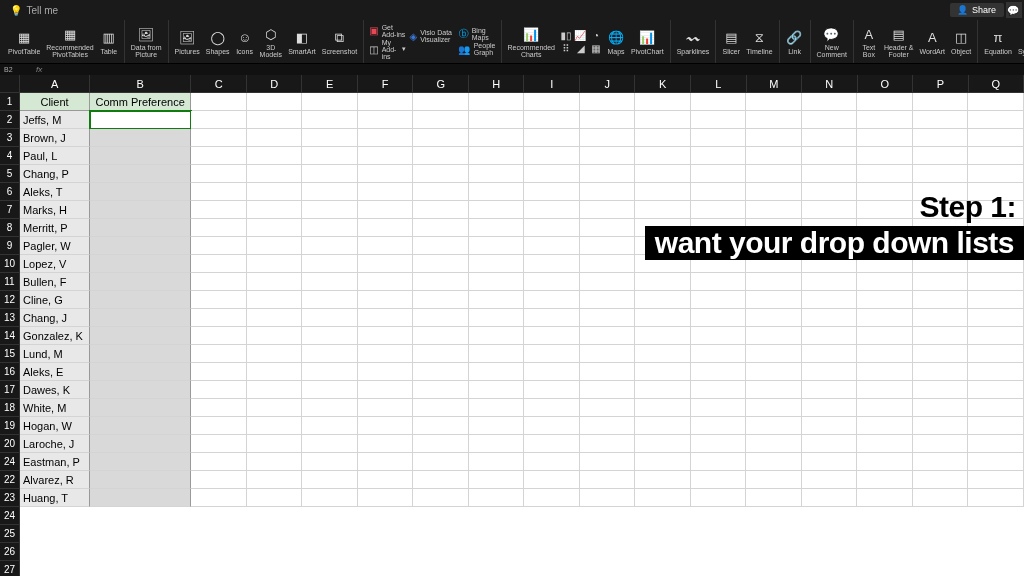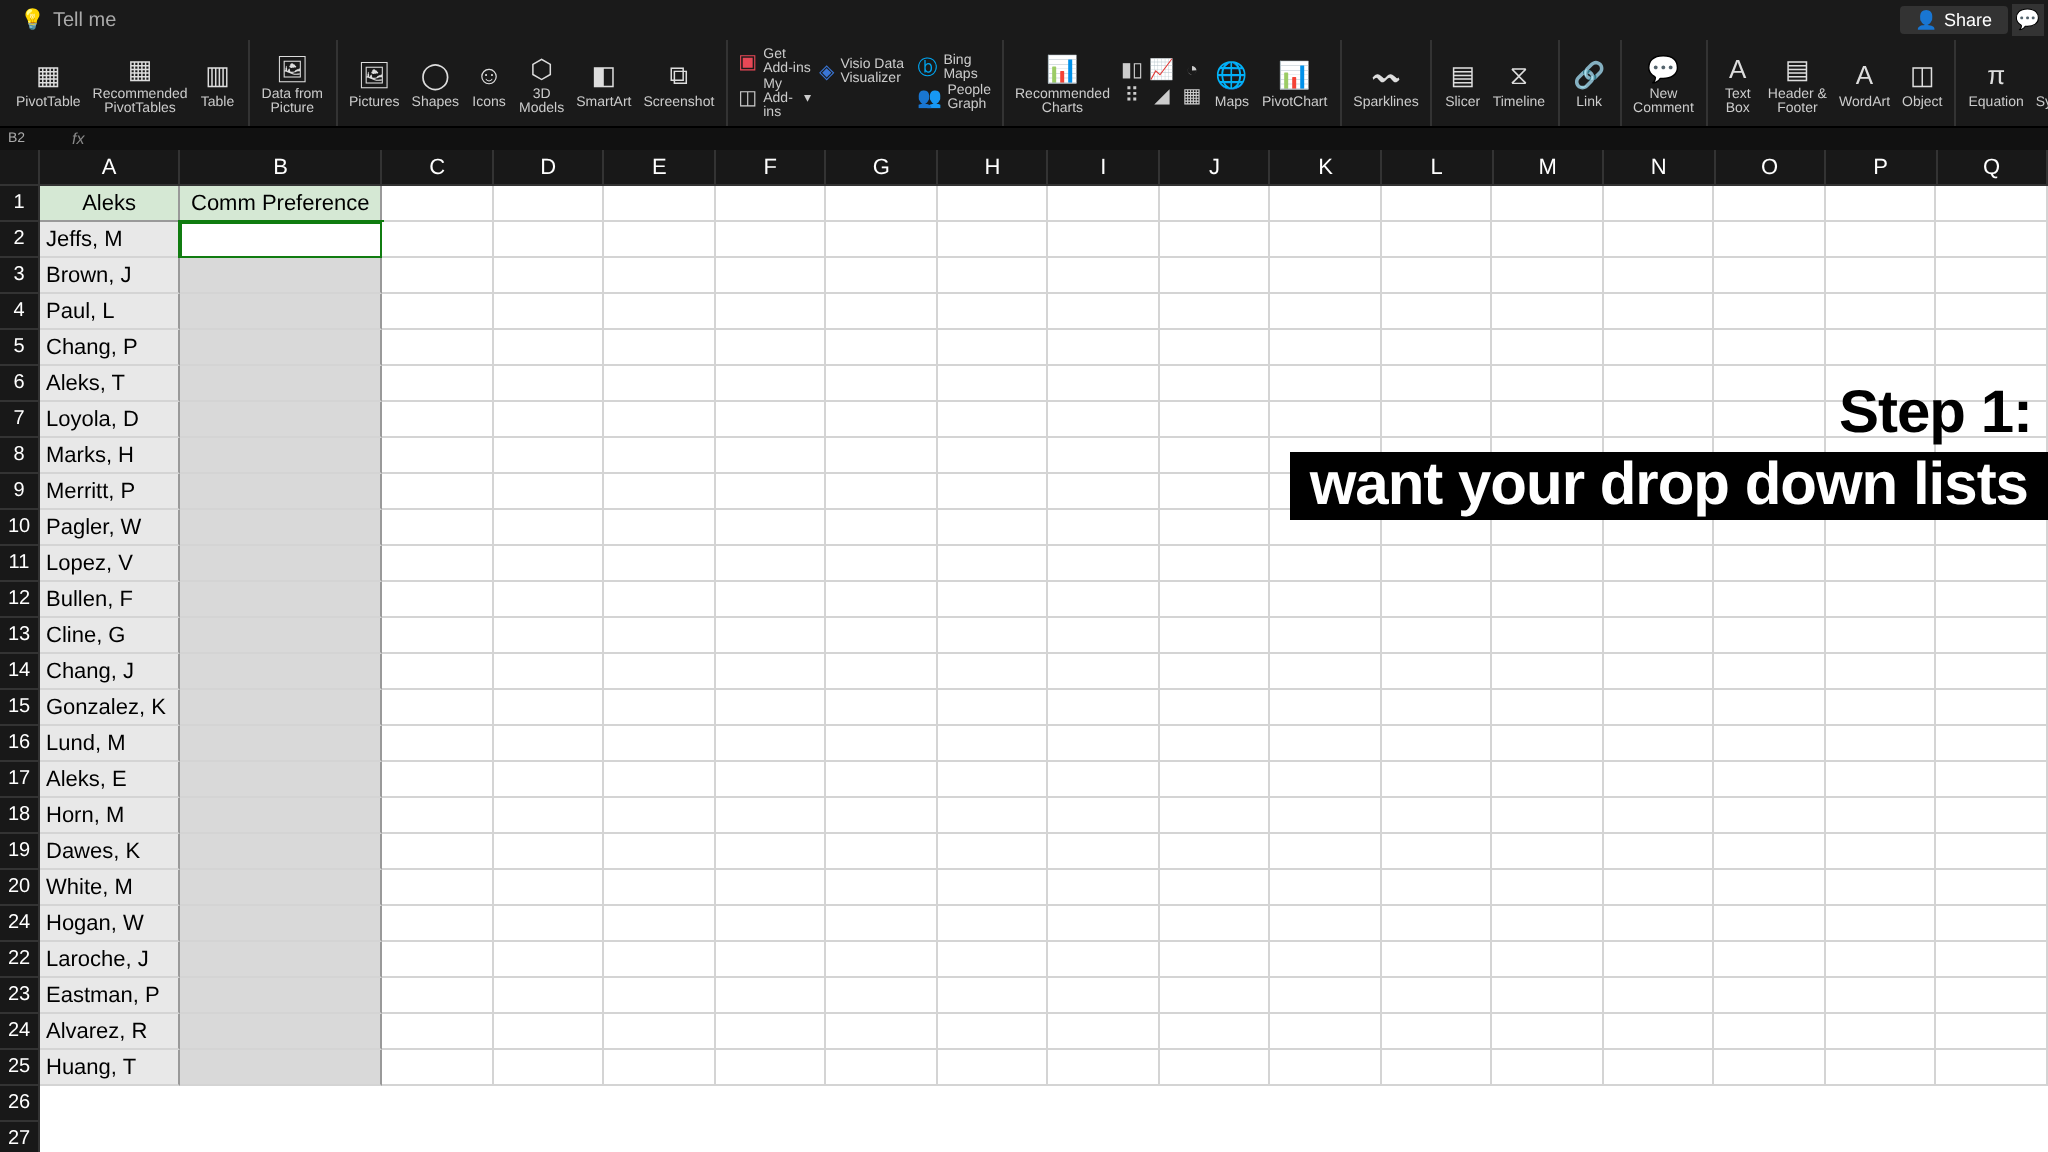--- a/index.html
+++ b/index.html
@@ -280,21 +280,21 @@
       <div class="row-h">24</div>
       <div class="row-h">22</div>
       <div class="row-h">23</div>
       <div class="row-h">24</div>
       <div class="row-h">25</div>
       <div class="row-h">26</div>
       <div class="row-h">27</div>
     </div>
   <div class="grid" id="grid">
       <div class="grow">
-        <div class="cell hdr" style="width: 72px;">Aleks</div>
+        <div class="cell hdr" style="width: 72px;">Client</div>
         <div class="cell hdr" style="width: 104px;">Comm Preference</div>
         <div class="cell" style="width: 57px;"></div>
         <div class="cell" style="width: 57px;"></div>
         <div class="cell" style="width: 57px;"></div>
         <div class="cell" style="width: 57px;"></div>
         <div class="cell" style="width: 57px;"></div>
         <div class="cell" style="width: 57px;"></div>
         <div class="cell" style="width: 57px;"></div>
         <div class="cell" style="width: 57px;"></div>
         <div class="cell" style="width: 57px;"></div>
@@ -394,39 +394,20 @@
         <div class="cell" style="width: 57px;"></div>
         <div class="cell" style="width: 57px;"></div>
         <div class="cell" style="width: 57px;"></div>
         <div class="cell" style="width: 57px;"></div>
         <div class="cell" style="width: 57px;"></div>
         <div class="cell" style="width: 57px;"></div>
         <div class="cell" style="width: 57px;"></div>
         <div class="cell" style="width: 57px;"></div>
       </div>
       <div class="grow">
-        <div class="cell colA" style="width: 72px; background: rgb(232, 232, 232);">Loyola, D</div>
-        <div class="cell colB sel" style="width: 104px;"></div>
-        <div class="cell" style="width: 57px;"></div>
-        <div class="cell" style="width: 57px;"></div>
-        <div class="cell" style="width: 57px;"></div>
-        <div class="cell" style="width: 57px;"></div>
-        <div class="cell" style="width: 57px;"></div>
-        <div class="cell" style="width: 57px;"></div>
-        <div class="cell" style="width: 57px;"></div>
-        <div class="cell" style="width: 57px;"></div>
-        <div class="cell" style="width: 57px;"></div>
-        <div class="cell" style="width: 57px;"></div>
-        <div class="cell" style="width: 57px;"></div>
-        <div class="cell" style="width: 57px;"></div>
-        <div class="cell" style="width: 57px;"></div>
-        <div class="cell" style="width: 57px;"></div>
-        <div class="cell" style="width: 57px;"></div>
-      </div>
-      <div class="grow">
         <div class="cell colA" style="width: 72px; background: rgb(232, 232, 232);">Marks, H</div>
         <div class="cell colB sel" style="width: 104px;"></div>
         <div class="cell" style="width: 57px;"></div>
         <div class="cell" style="width: 57px;"></div>
         <div class="cell" style="width: 57px;"></div>
         <div class="cell" style="width: 57px;"></div>
         <div class="cell" style="width: 57px;"></div>
         <div class="cell" style="width: 57px;"></div>
         <div class="cell" style="width: 57px;"></div>
         <div class="cell" style="width: 57px;"></div>
@@ -585,39 +566,20 @@
         <div class="cell" style="width: 57px;"></div>
         <div class="cell" style="width: 57px;"></div>
         <div class="cell" style="width: 57px;"></div>
         <div class="cell" style="width: 57px;"></div>
         <div class="cell" style="width: 57px;"></div>
         <div class="cell" style="width: 57px;"></div>
         <div class="cell" style="width: 57px;"></div>
       </div>
       <div class="grow">
         <div class="cell colA" style="width: 72px; background: rgb(232, 232, 232);">Aleks, E</div>
-        <div class="cell colB sel" style="width: 104px;"></div>
-        <div class="cell" style="width: 57px;"></div>
-        <div class="cell" style="width: 57px;"></div>
-        <div class="cell" style="width: 57px;"></div>
-        <div class="cell" style="width: 57px;"></div>
-        <div class="cell" style="width: 57px;"></div>
-        <div class="cell" style="width: 57px;"></div>
-        <div class="cell" style="width: 57px;"></div>
-        <div class="cell" style="width: 57px;"></div>
-        <div class="cell" style="width: 57px;"></div>
-        <div class="cell" style="width: 57px;"></div>
-        <div class="cell" style="width: 57px;"></div>
-        <div class="cell" style="width: 57px;"></div>
-        <div class="cell" style="width: 57px;"></div>
-        <div class="cell" style="width: 57px;"></div>
-        <div class="cell" style="width: 57px;"></div>
-      </div>
-      <div class="grow">
-        <div class="cell colA" style="width: 72px; background: rgb(232, 232, 232);">Horn, M</div>
         <div class="cell colB sel" style="width: 104px;"></div>
         <div class="cell" style="width: 57px;"></div>
         <div class="cell" style="width: 57px;"></div>
         <div class="cell" style="width: 57px;"></div>
         <div class="cell" style="width: 57px;"></div>
         <div class="cell" style="width: 57px;"></div>
         <div class="cell" style="width: 57px;"></div>
         <div class="cell" style="width: 57px;"></div>
         <div class="cell" style="width: 57px;"></div>
         <div class="cell" style="width: 57px;"></div>

